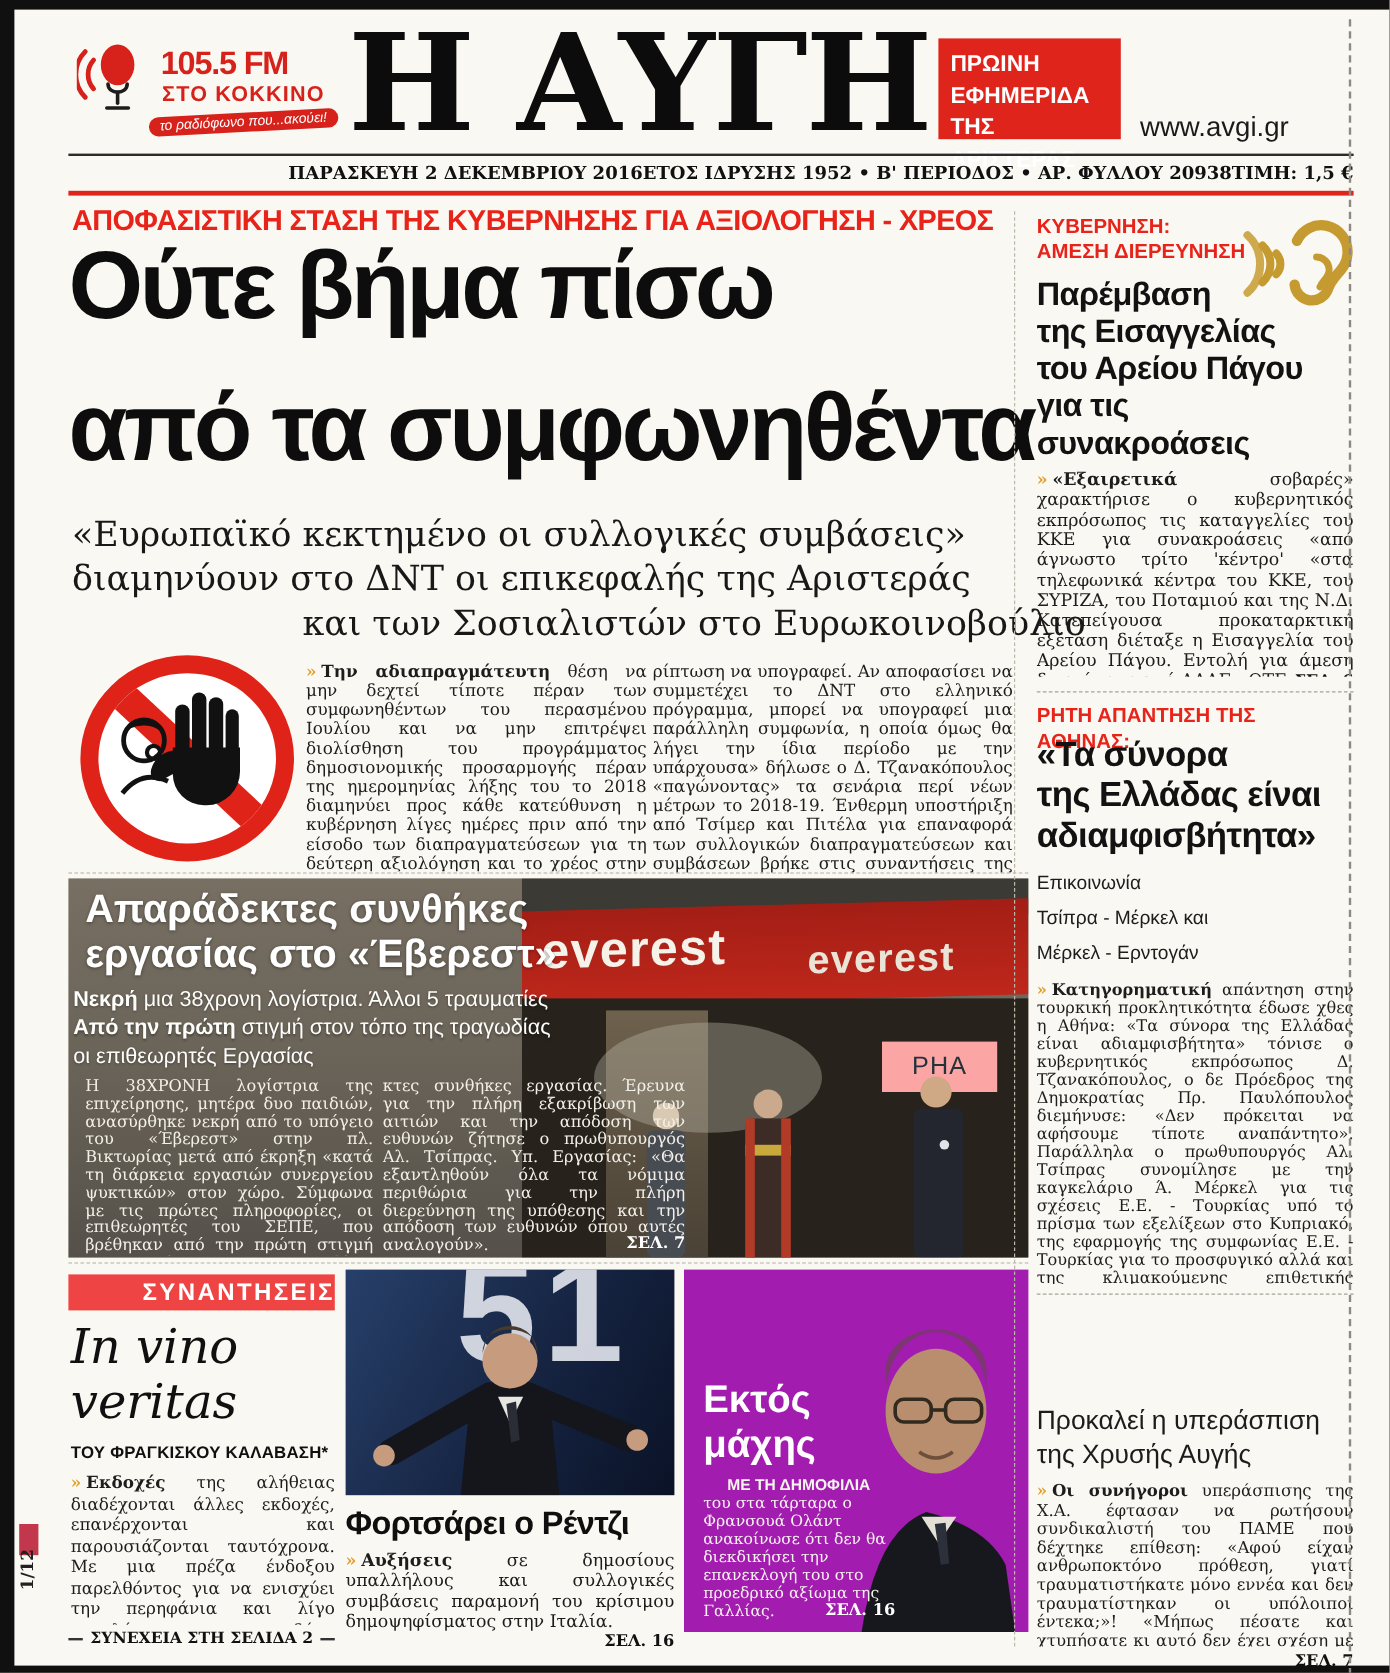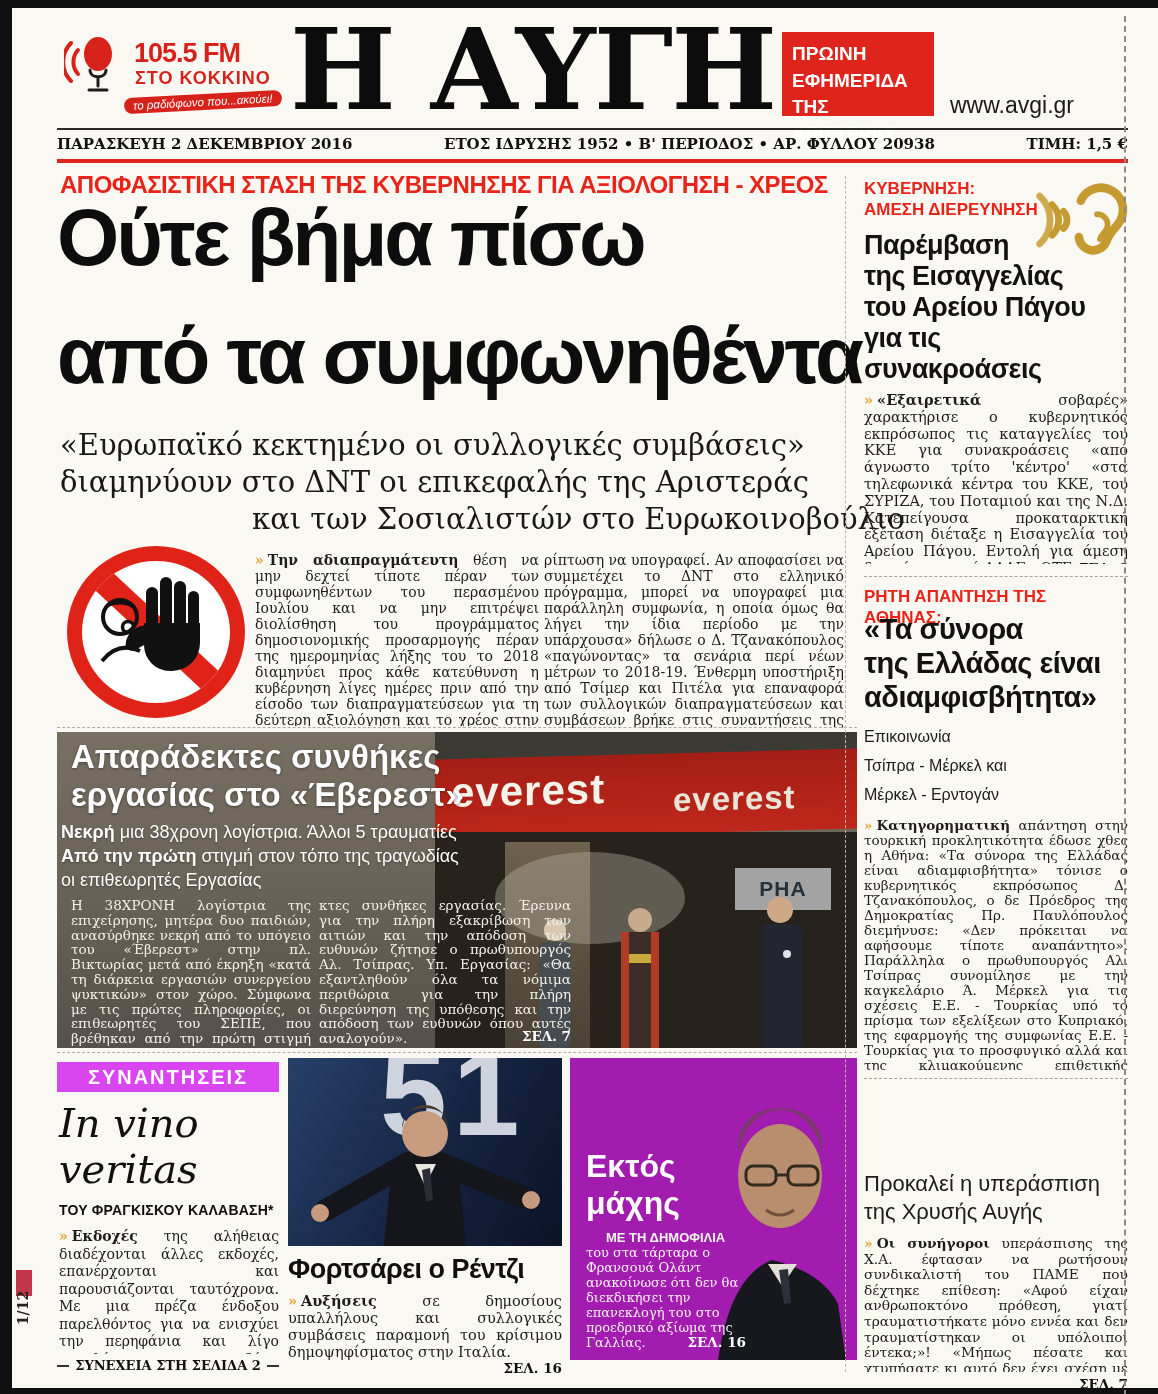--- a/index.html
+++ b/index.html
@@ -9,21 +9,21 @@
   .abs { position:absolute; }
 
   
   .radio-freq { position:absolute; left:122px; top:30px; font-size:27px; font-weight:bold; color:#d6221a; letter-spacing:-1px;}
   .radio-station { position:absolute; left:123px; top:60px; font-size:18px; font-weight:bold; color:#d6221a; letter-spacing:1px;}
   .radio-tagline { position:absolute; left:112px; top:86px; background:#d6221a; color:#fff; font-size:11.5px; font-style:italic; padding:2px 9px; border-radius:9px; transform:rotate(-3deg); white-space:nowrap;}
   .np-title { position:absolute; left:278px; top:6px; font-family:"DejaVu Serif", serif; font-weight:bold; font-size:112px; line-height:1; color:#0c0c0c; letter-spacing:-2px;}
   .tagbox { position:absolute; left:770px; top:24px; width:152px; height:84px; background:#df241c; color:#fff; font-weight:bold; font-size:19px; line-height:1.4; padding:9px 10px; white-space:pre-line;}
   .website { position:absolute; left:938px; top:84px; font-size:23px; color:#1a1a1a; }
   .blackrule { position:absolute; left:45px; top:120px; width:1071px; height:2px; background:#2b2b2b; }
-  .daterow { position:absolute; left:45px; top:127px; width:1071px; display:flex; justify-content:space-between; font-family:"DejaVu Serif", serif; font-size:15px; font-weight:bold; color:#111;}
+  .daterow { position:absolute; left:45px; top:127px; width:1071px; display:flex; justify-content:flex-end; font-family:"DejaVu Serif", serif; font-size:15px; font-weight:bold; color:#111;}
   .daterow .mid { font-weight:bold; }
   .redrule { position:absolute; left:45px; top:151px; width:1071px; height:4px; background:#df241c; }
 
   
   .kicker { position:absolute; left:48px; top:163px; width:800px; font-size:24px; font-weight:bold; color:#e8241a; letter-spacing:-0.5px;}
   .headline-l1 { position:absolute; left:45px; top:190px; font-size:80px; font-weight:800; color:#0d0d0d; letter-spacing:-3px; line-height:1;}
   .headline-l2 { position:absolute; left:45px; top:308px; font-size:80px; font-weight:800; color:#0d0d0d; letter-spacing:-3px; line-height:1;}
   .subhead { position:absolute; left:48px; font-family:"DejaVu Serif", serif; font-size:29px; color:#181818; }
   .body-serif { font-family:"DejaVu Serif", serif; color:#1d1d1d; text-align:justify; }
   .bullet { color:#e2a12f; font-weight:bold; padding-right:4px; }
@@ -43,32 +43,32 @@
   .everest { position:absolute; left:45px; top:724px; width:800px; height:316px; overflow:hidden;
              background:linear-gradient(180deg,#776f62 0%,#6b6459 45%,#55514a 100%); }
   .ev-strip { position:absolute; left:378px; top:0; width:422px; height:30px; background:#3b3a35;}
   .ev-awning { position:absolute; left:378px; top:22px; width:422px; height:80px; background:linear-gradient(180deg,#a31e15,#bf271b); transform:skewY(-1.5deg); }
   .ev-sign1 { position:absolute; left:16px; top:10px; color:#f5f2ea; font-weight:bold; font-size:42px; letter-spacing:1px;}
   .ev-sign2 { position:absolute; left:238px; top:28px; color:#eae4d6; font-weight:bold; font-size:33px; letter-spacing:1px;}
   .ev-signsmall1 { position:absolute; left:392px; top:106px; color:#d8d2c4; font-weight:bold; font-size:13px;}
   .ev-signsmall2 { position:absolute; left:702px; top:120px; color:#f3efe6; font-weight:bold; font-size:13px;}
   .ev-store { position:absolute; left:378px; top:100px; width:422px; height:216px; background:#27221c; }
   .ev-door { position:absolute; left:70px; top:10px; width:85px; height:206px; background:linear-gradient(180deg,#6e614d,#4a4236); }
-  .ev-pharm { position:absolute; left:300px; top:36px; width:96px; height:42px; background:#a3a3a3; color:#26323a; font-weight:bold; font-size:21px; line-height:42px; text-align:center; letter-spacing:1px; overflow:hidden;}
+  .ev-pharm { position:absolute; left:300px; top:36px; width:96px; height:42px; background:#fca5a5; color:#26323a; font-weight:normal; font-size:21px; line-height:42px; text-align:center; letter-spacing:1px; overflow:hidden;}
   .ev-head { position:absolute; left:14px; top:6px; color:#fff; font-weight:bold; font-size:33px; line-height:38px; white-space:pre-line; text-shadow:0 1px 3px rgba(0,0,0,.4);}
   .ev-deck { position:absolute; left:4px; top:88px; color:#fdfdfb; font-size:18px; line-height:24px; text-shadow:0 1px 2px rgba(0,0,0,.35);}
   .ev-col { position:absolute; top:166px; height:148px; font-size:13.5px; line-height:14.8px; color:#f3f0e8; overflow:hidden;}
   .ev-col.c1 { left:14px; width:240px; }
   .ev-col.c2 { left:262px; width:252px; }
   .ev-col .pref, .ev-pref { color:#fff; }
   .ev-pref { position:absolute; left:262px; top:296px; width:252px; text-align:right; font-family:"DejaVu Serif", serif; font-weight:bold; font-size:13.5px;}
 
   
   .vino { position:absolute; left:45px; top:1054px; width:222px; height:310px; }
-  .vino-banner { width:100%; height:30px; background:#d946ef; color:#fff; font-weight:bold; font-size:20px; text-align:center; line-height:30px; letter-spacing:2px;}
+  .vino-banner { width:100%; height:30px; background:#ef4444; color:#fff; font-weight:bold; font-size:20px; text-align:right; line-height:30px; letter-spacing:2px;}
   .vino-title { position:absolute; left:2px; top:38px; font-family:"DejaVu Serif", serif; font-style:italic; font-size:40px; line-height:46px; color:#101010; white-space:pre-line;}
   .vino-byline { position:absolute; left:2px; top:140px; font-size:14px; font-weight:bold; color:#101010; letter-spacing:.2px;}
   .vino-body { position:absolute; left:2px; top:166px; width:220px; height:126px; font-size:14px; line-height:17.5px; overflow:hidden;}
   .vino-cont { position:absolute; left:0; top:296px; width:100%; display:flex; align-items:center; gap:6px; font-family:"DejaVu Serif", serif; font-weight:bold; font-size:13px; color:#111;}
   .vino-cont .ln { flex:1; height:2px; background:#333; }
 
   .renzi { position:absolute; left:276px; top:1050px; width:274px; height:312px;}
   .renzi-photo { position:relative; width:274px; height:188px; background:linear-gradient(120deg,#27406a 0%,#162442 55%,#0a1226 100%); overflow:hidden;}
   .renzi-num { position:absolute; left:92px; top:-34px; font-size:120px; font-weight:800; color:#dfe2ea; opacity:.92; letter-spacing:6px;}
   .renzi-head { position:absolute; left:0; top:196px; font-size:27px; font-weight:800; color:#0f0f0f; letter-spacing:-0.5px;}

